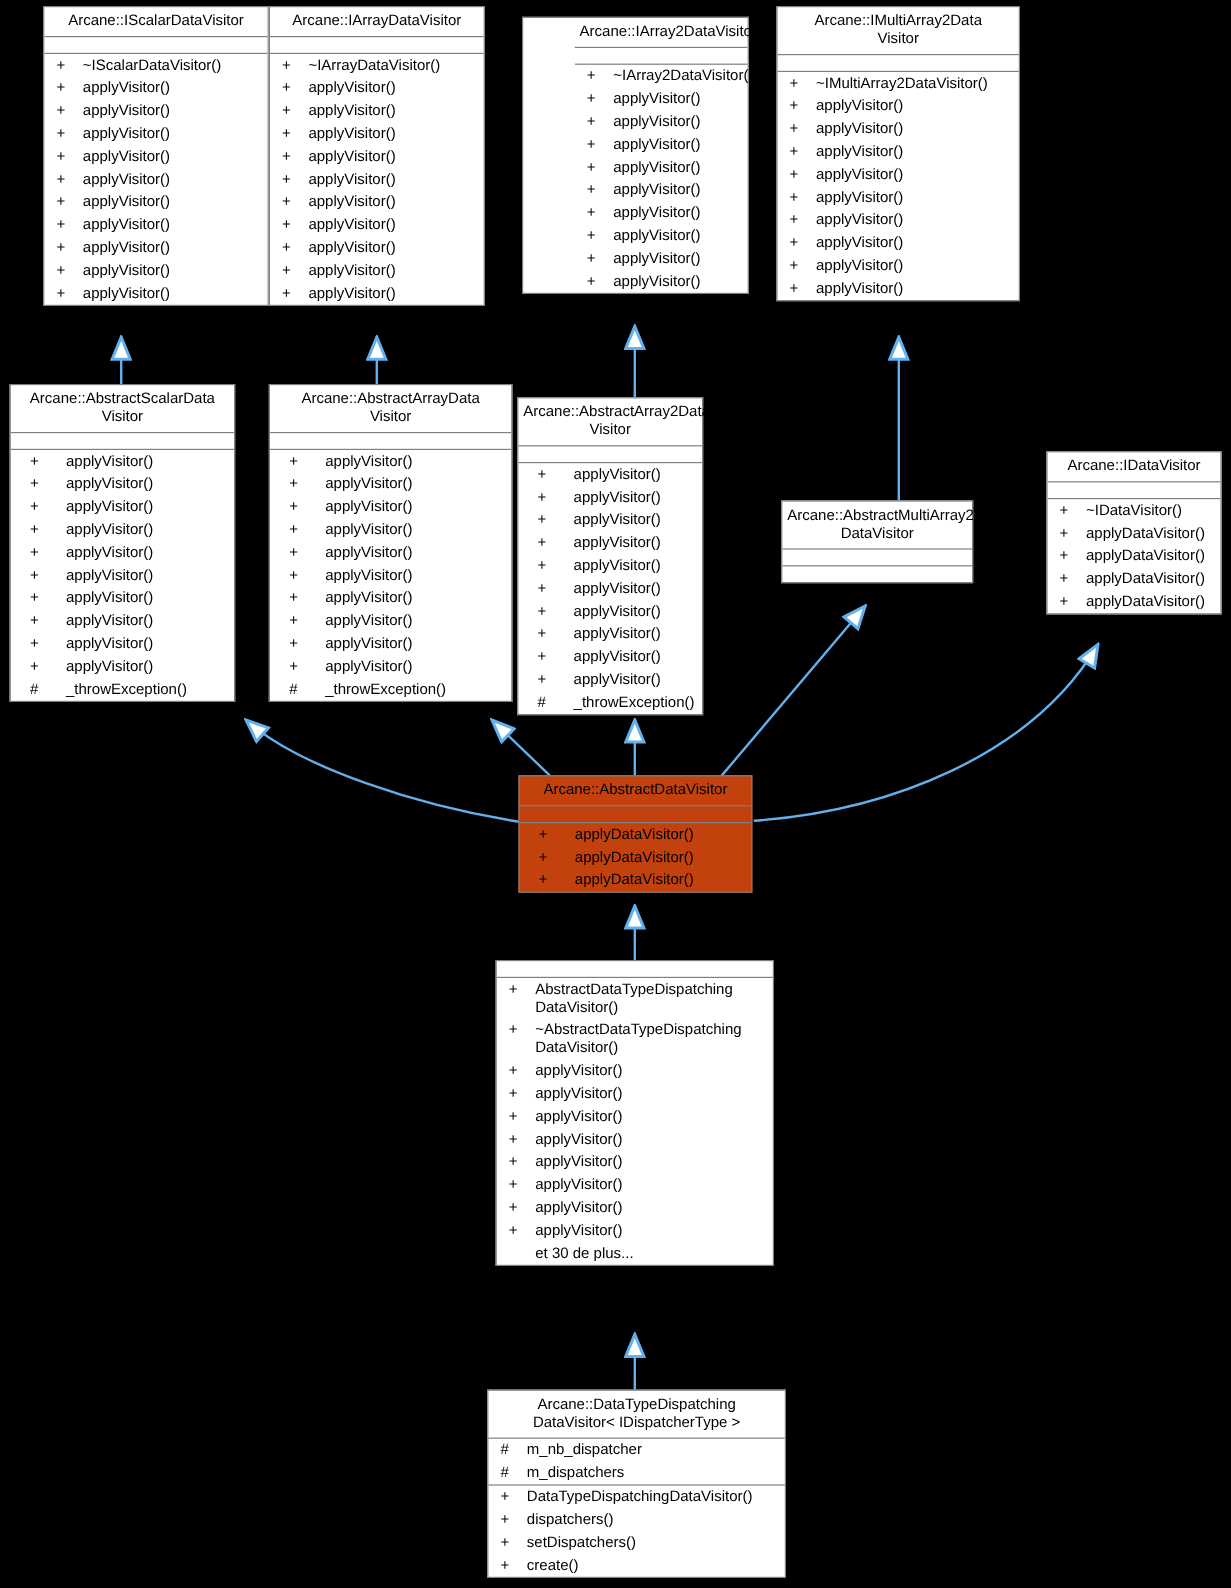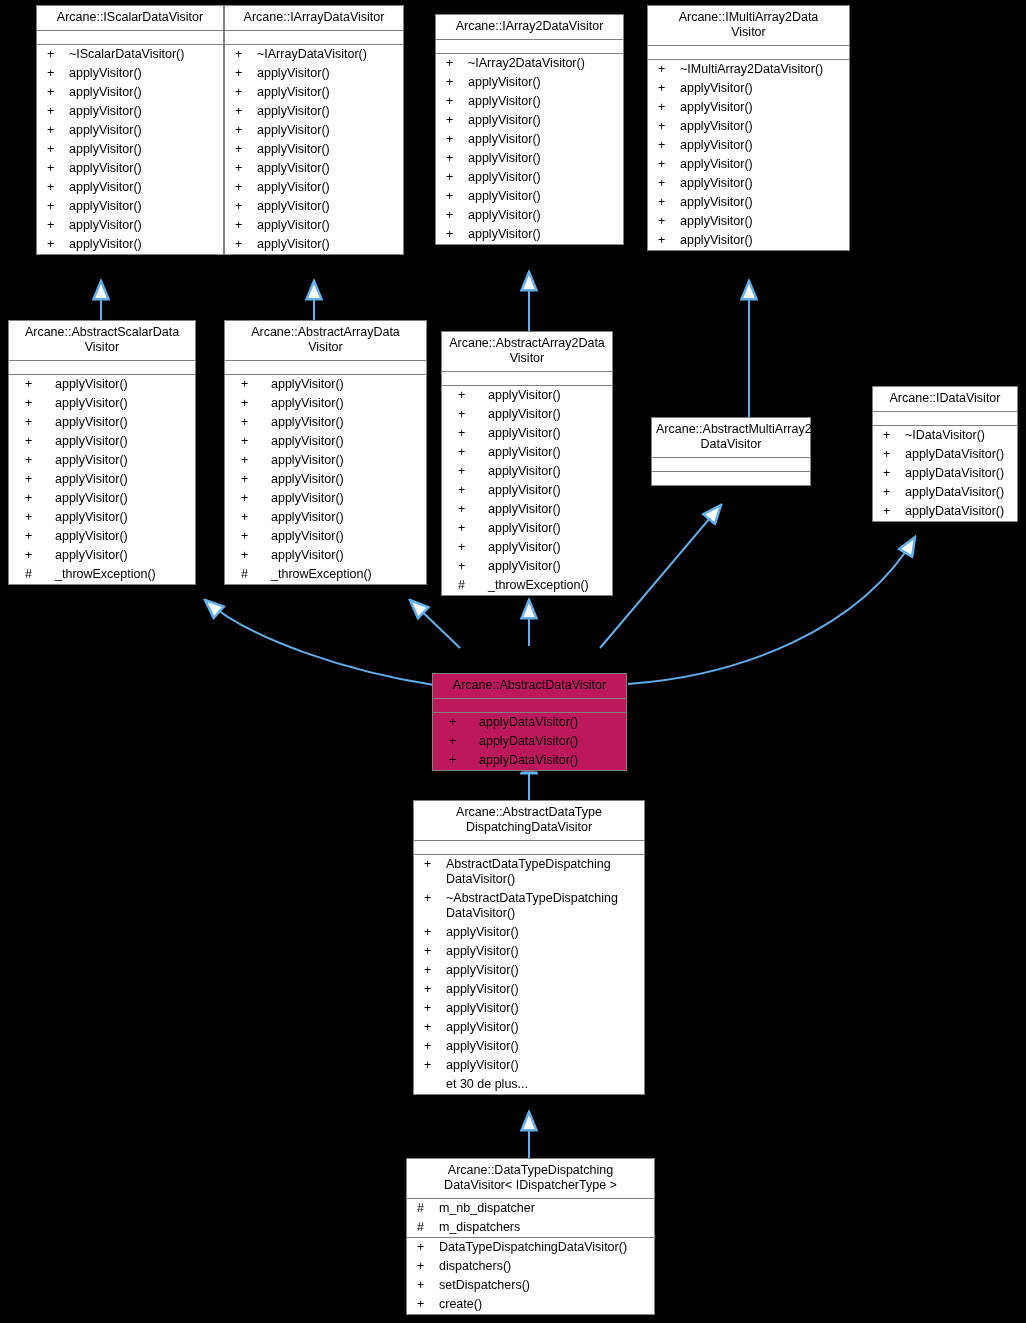--- a/index.html
+++ b/index.html
@@ -28,22 +28,21 @@
     position: absolute;
     box-sizing: border-box;
     border: 1px solid #808080;
     background: #ffffff;
     color: #000000;
     font-size: 12.5px;
     line-height: 1;
     box-shadow: 1px 1px 0 0 rgba(0,0,0,0.55);
   }
   .node.highlight {
-    background: #be185d;
-    margin-top: 27px;
+    background: #c2410c;
   }
   .node .title {
     text-align: center;
     padding: 4px 4px 5px 4px;
     border-bottom: 1px solid #808080;
     line-height: 15px;
     white-space: pre-line;
   }
   .node .compartment {
     border-bottom: 1px solid #808080;
@@ -150,21 +149,21 @@
       <div class="row"><span class="vis">+</span><span class="mem">applyVisitor()</span></div>
       <div class="row"><span class="vis">+</span><span class="mem">applyVisitor()</span></div>
       <div class="row"><span class="vis">+</span><span class="mem">applyVisitor()</span></div>
       <div class="row"><span class="vis">+</span><span class="mem">applyVisitor()</span></div>
       <div class="row"><span class="vis">+</span><span class="mem">applyVisitor()</span></div>
       <div class="row"><span class="vis">+</span><span class="mem">applyVisitor()</span></div>
       <div class="row"><span class="vis">+</span><span class="mem">applyVisitor()</span></div>
     </div>
   </div>
 
-  <div class="node indent-sm" style="left:435px; top:14px; width:189px;">
+  <div class="node indent-sm" style="left:435px; top:14px; width:189px;padding-left:43px;">
     <div class="title">Arcane::IArray2DataVisitor</div>
     <div class="compartment empty"></div>
     <div class="compartment">
       <div class="row"><span class="vis">+</span><span class="mem">~IArray2DataVisitor()</span></div>
       <div class="row"><span class="vis">+</span><span class="mem">applyVisitor()</span></div>
       <div class="row"><span class="vis">+</span><span class="mem">applyVisitor()</span></div>
       <div class="row"><span class="vis">+</span><span class="mem">applyVisitor()</span></div>
       <div class="row"><span class="vis">+</span><span class="mem">applyVisitor()</span></div>
       <div class="row"><span class="vis">+</span><span class="mem">applyVisitor()</span></div>
       <div class="row"><span class="vis">+</span><span class="mem">applyVisitor()</span></div>
@@ -223,21 +222,21 @@
       <div class="row"><span class="vis">+</span><span class="mem">applyVisitor()</span></div>
       <div class="row"><span class="vis">+</span><span class="mem">applyVisitor()</span></div>
       <div class="row"><span class="vis">+</span><span class="mem">applyVisitor()</span></div>
       <div class="row"><span class="vis">+</span><span class="mem">applyVisitor()</span></div>
       <div class="row"><span class="vis">+</span><span class="mem">applyVisitor()</span></div>
       <div class="row"><span class="vis">+</span><span class="mem">applyVisitor()</span></div>
       <div class="row"><span class="vis">#</span><span class="mem">_throwException()</span></div>
     </div>
   </div>
 
-  <div class="node indent" style="left:431px; top:331px; width:172px;margin-left:10px;">
+  <div class="node indent" style="left:431px; top:331px; width:155px;">
     <div class="title">Arcane::AbstractArray2Data
 Visitor</div>
     <div class="compartment empty"></div>
     <div class="compartment">
       <div class="row"><span class="vis">+</span><span class="mem">applyVisitor()</span></div>
       <div class="row"><span class="vis">+</span><span class="mem">applyVisitor()</span></div>
       <div class="row"><span class="vis">+</span><span class="mem">applyVisitor()</span></div>
       <div class="row"><span class="vis">+</span><span class="mem">applyVisitor()</span></div>
       <div class="row"><span class="vis">+</span><span class="mem">applyVisitor()</span></div>
       <div class="row"><span class="vis">+</span><span class="mem">applyVisitor()</span></div>
@@ -249,21 +248,21 @@
     </div>
   </div>
 
   <div class="node" style="left:651px; top:417px; width:160px;">
     <div class="title">Arcane::AbstractMultiArray2
 DataVisitor</div>
     <div class="compartment empty"></div>
     <div class="compartment empty"></div>
   </div>
 
-  <div class="node indent-sm" style="left:872px; top:386px; width:146px;">
+  <div class="node indent-sm" style="left:872px; top:376px; width:146px;">
     <div class="title">Arcane::IDataVisitor</div>
     <div class="compartment empty"></div>
     <div class="compartment">
       <div class="row"><span class="vis">+</span><span class="mem">~IDataVisitor()</span></div>
       <div class="row"><span class="vis">+</span><span class="mem">applyDataVisitor()</span></div>
       <div class="row"><span class="vis">+</span><span class="mem">applyDataVisitor()</span></div>
       <div class="row"><span class="vis">+</span><span class="mem">applyDataVisitor()</span></div>
       <div class="row"><span class="vis">+</span><span class="mem">applyDataVisitor()</span></div>
     </div>
   </div>
@@ -272,22 +271,20 @@
     <div class="title">Arcane::AbstractDataVisitor</div>
     <div class="compartment empty"></div>
     <div class="compartment">
       <div class="row"><span class="vis">+</span><span class="mem">applyDataVisitor()</span></div>
       <div class="row"><span class="vis">+</span><span class="mem">applyDataVisitor()</span></div>
       <div class="row"><span class="vis">+</span><span class="mem">applyDataVisitor()</span></div>
     </div>
   </div>
 
   <div class="node indent-sm" style="left:413px; top:800px; width:232px;">
-    <div class="title">Arcane::AbstractDataType
-DispatchingDataVisitor</div>
     <div class="compartment empty"></div>
     <div class="compartment">
       <div class="row"><span class="vis">+</span><span class="mem">AbstractDataTypeDispatching
 DataVisitor()</span></div>
       <div class="row"><span class="vis">+</span><span class="mem">~AbstractDataTypeDispatching
 DataVisitor()</span></div>
       <div class="row"><span class="vis">+</span><span class="mem">applyVisitor()</span></div>
       <div class="row"><span class="vis">+</span><span class="mem">applyVisitor()</span></div>
       <div class="row"><span class="vis">+</span><span class="mem">applyVisitor()</span></div>
       <div class="row"><span class="vis">+</span><span class="mem">applyVisitor()</span></div>

